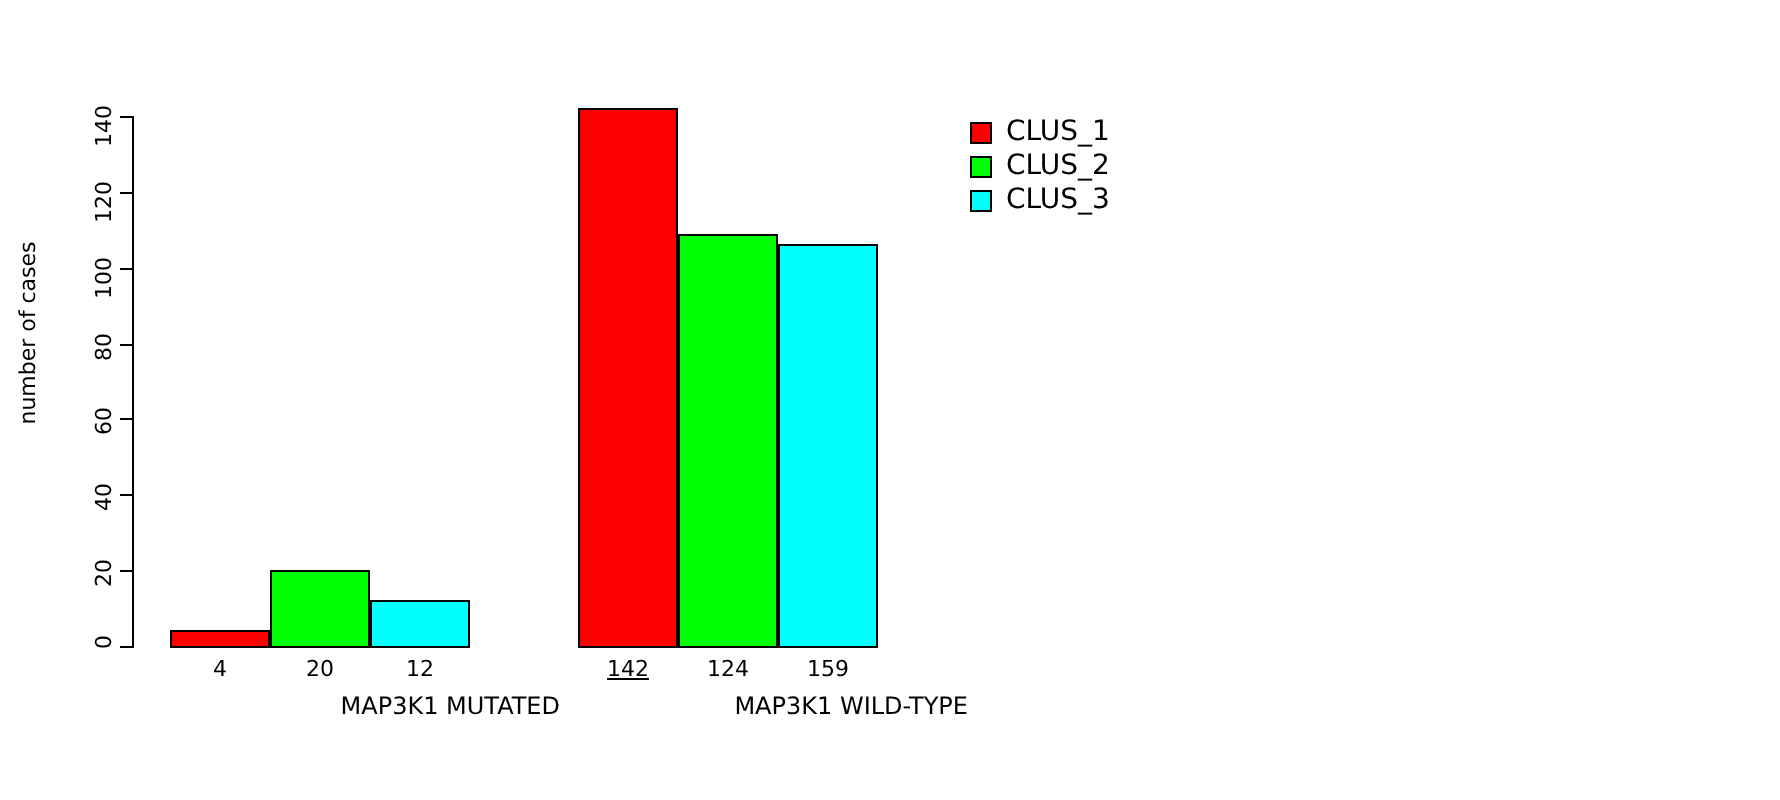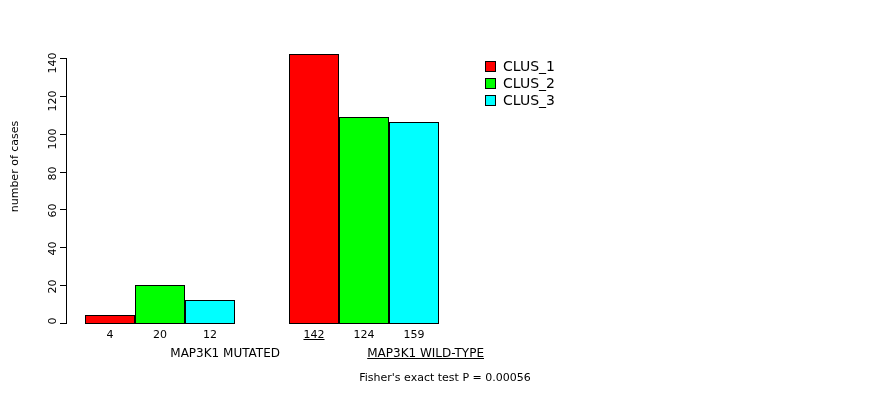--- a/index.html
+++ b/index.html
@@ -171,33 +171,32 @@
       <div class="bar" title="CLUS_1: 142" style="left: 289px; width: 50px; height: 269.786px; top: 54.2143px; background: rgb(255, 0, 0);"></div>
       <div class="value-label" style="left: 289px; width: 50px; text-decoration: underline;">142</div>
       <div class="bar" title="CLUS_2: 109" style="left: 339px; width: 50px; height: 207.321px; top: 116.679px; background: rgb(0, 255, 0);"></div>
       <div class="value-label" style="left: 339px; width: 50px;">124</div>
       <div class="bar" title="CLUS_3: 106" style="left: 389px; width: 50px; height: 201.643px; top: 122.357px; background: rgb(0, 255, 255);"></div>
       <div class="value-label" style="left: 389px; width: 50px;">159</div>
     </div>
 
   <div id="group-labels">
       <div class="group-label" style="left: 40px; width: 240px;">MAP3K1 MUTATED</div>
-      <div class="group-label" style="left: 244px; width: 240px; text-decoration: underline;">MAP3K1 WILD-TYPE</div>
+      <div class="group-label" style="left: 244px; width: 240px;">MAP3K1 WILD-TYPE</div>
     </div>
 
   <div class="legend" id="legend">
       <div class="legend-row">
         <span class="legend-swatch" style="background: rgb(255, 0, 0);"></span>
         <span class="legend-text">CLUS_1</span>
       </div>
       <div class="legend-row">
         <span class="legend-swatch" style="background: rgb(0, 255, 0);"></span>
         <span class="legend-text">CLUS_2</span>
       </div>
       <div class="legend-row">
         <span class="legend-swatch" style="background: rgb(0, 255, 255);"></span>
         <span class="legend-text">CLUS_3</span>
       </div>
     </div>
 
-  <div class="footnote">Fisher's exact test P = 0.00056</div>
 
 </div>
 
 </body></html>

